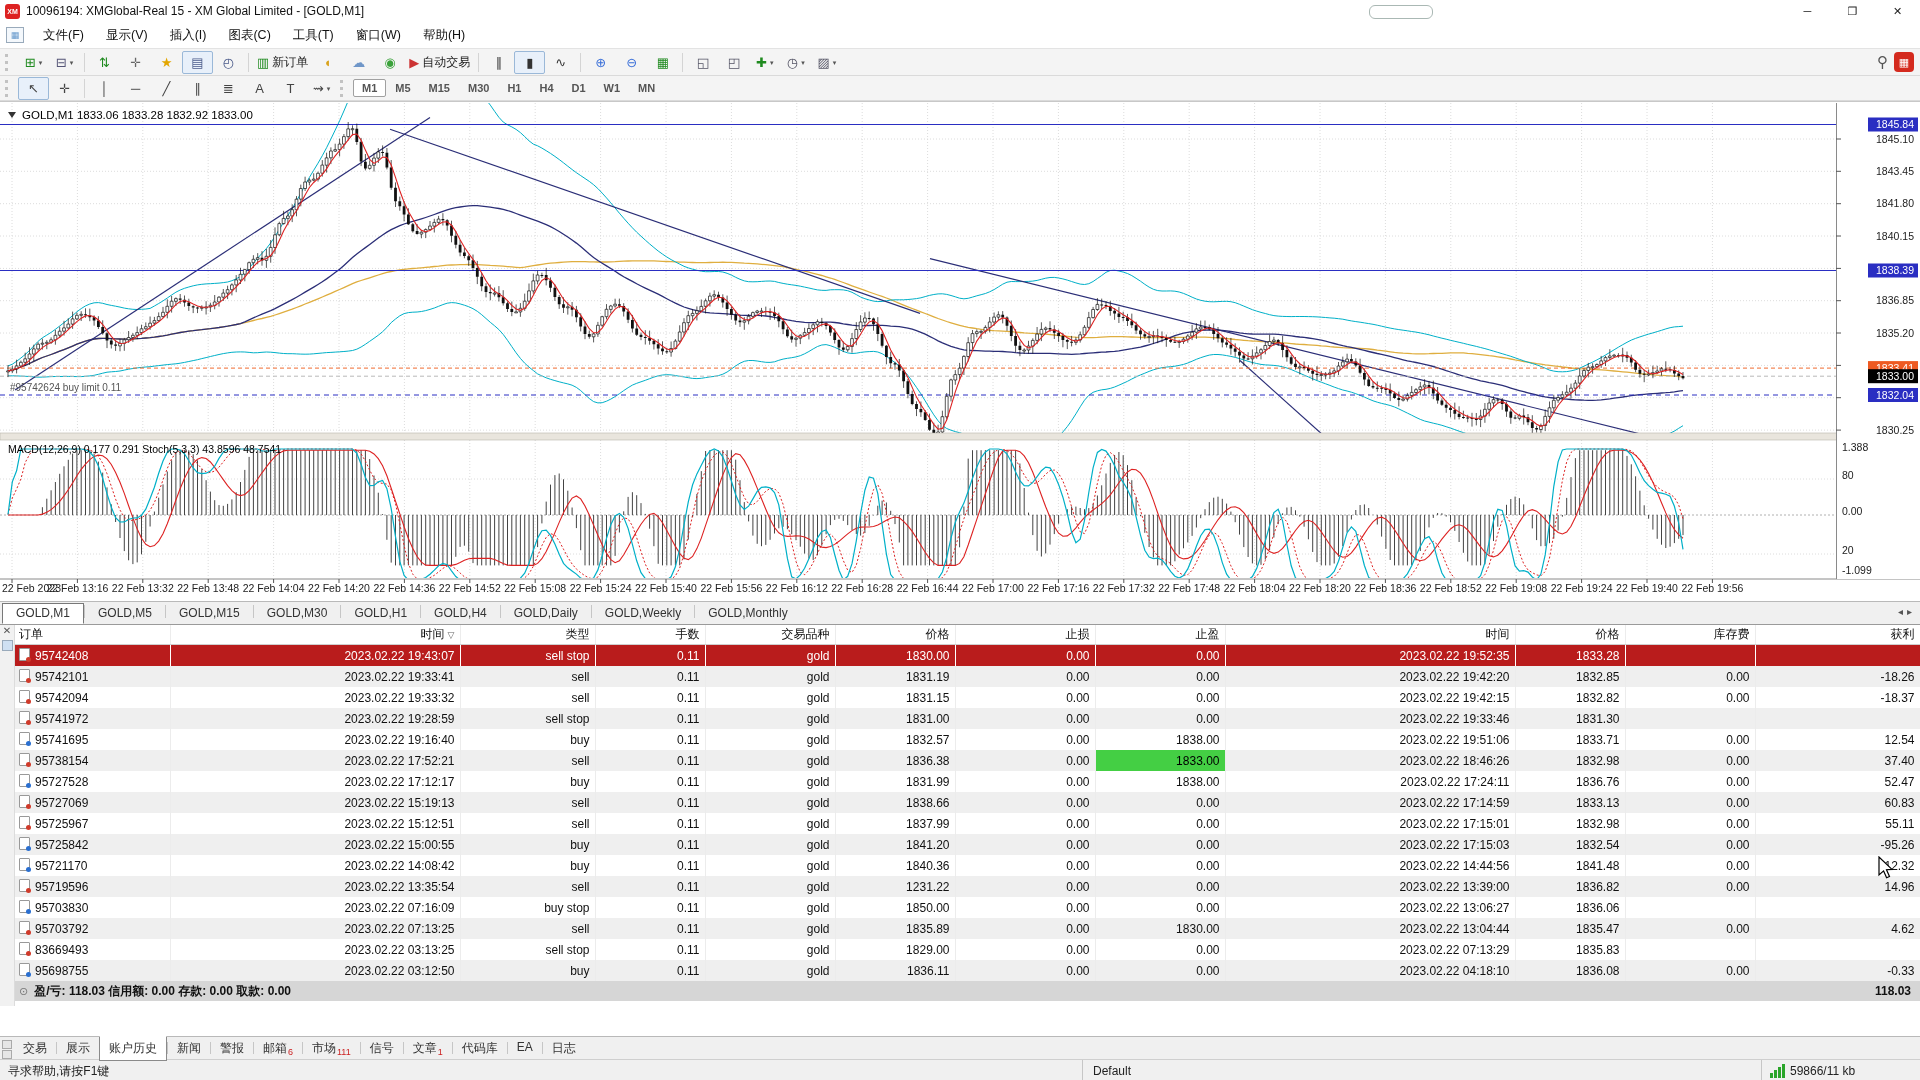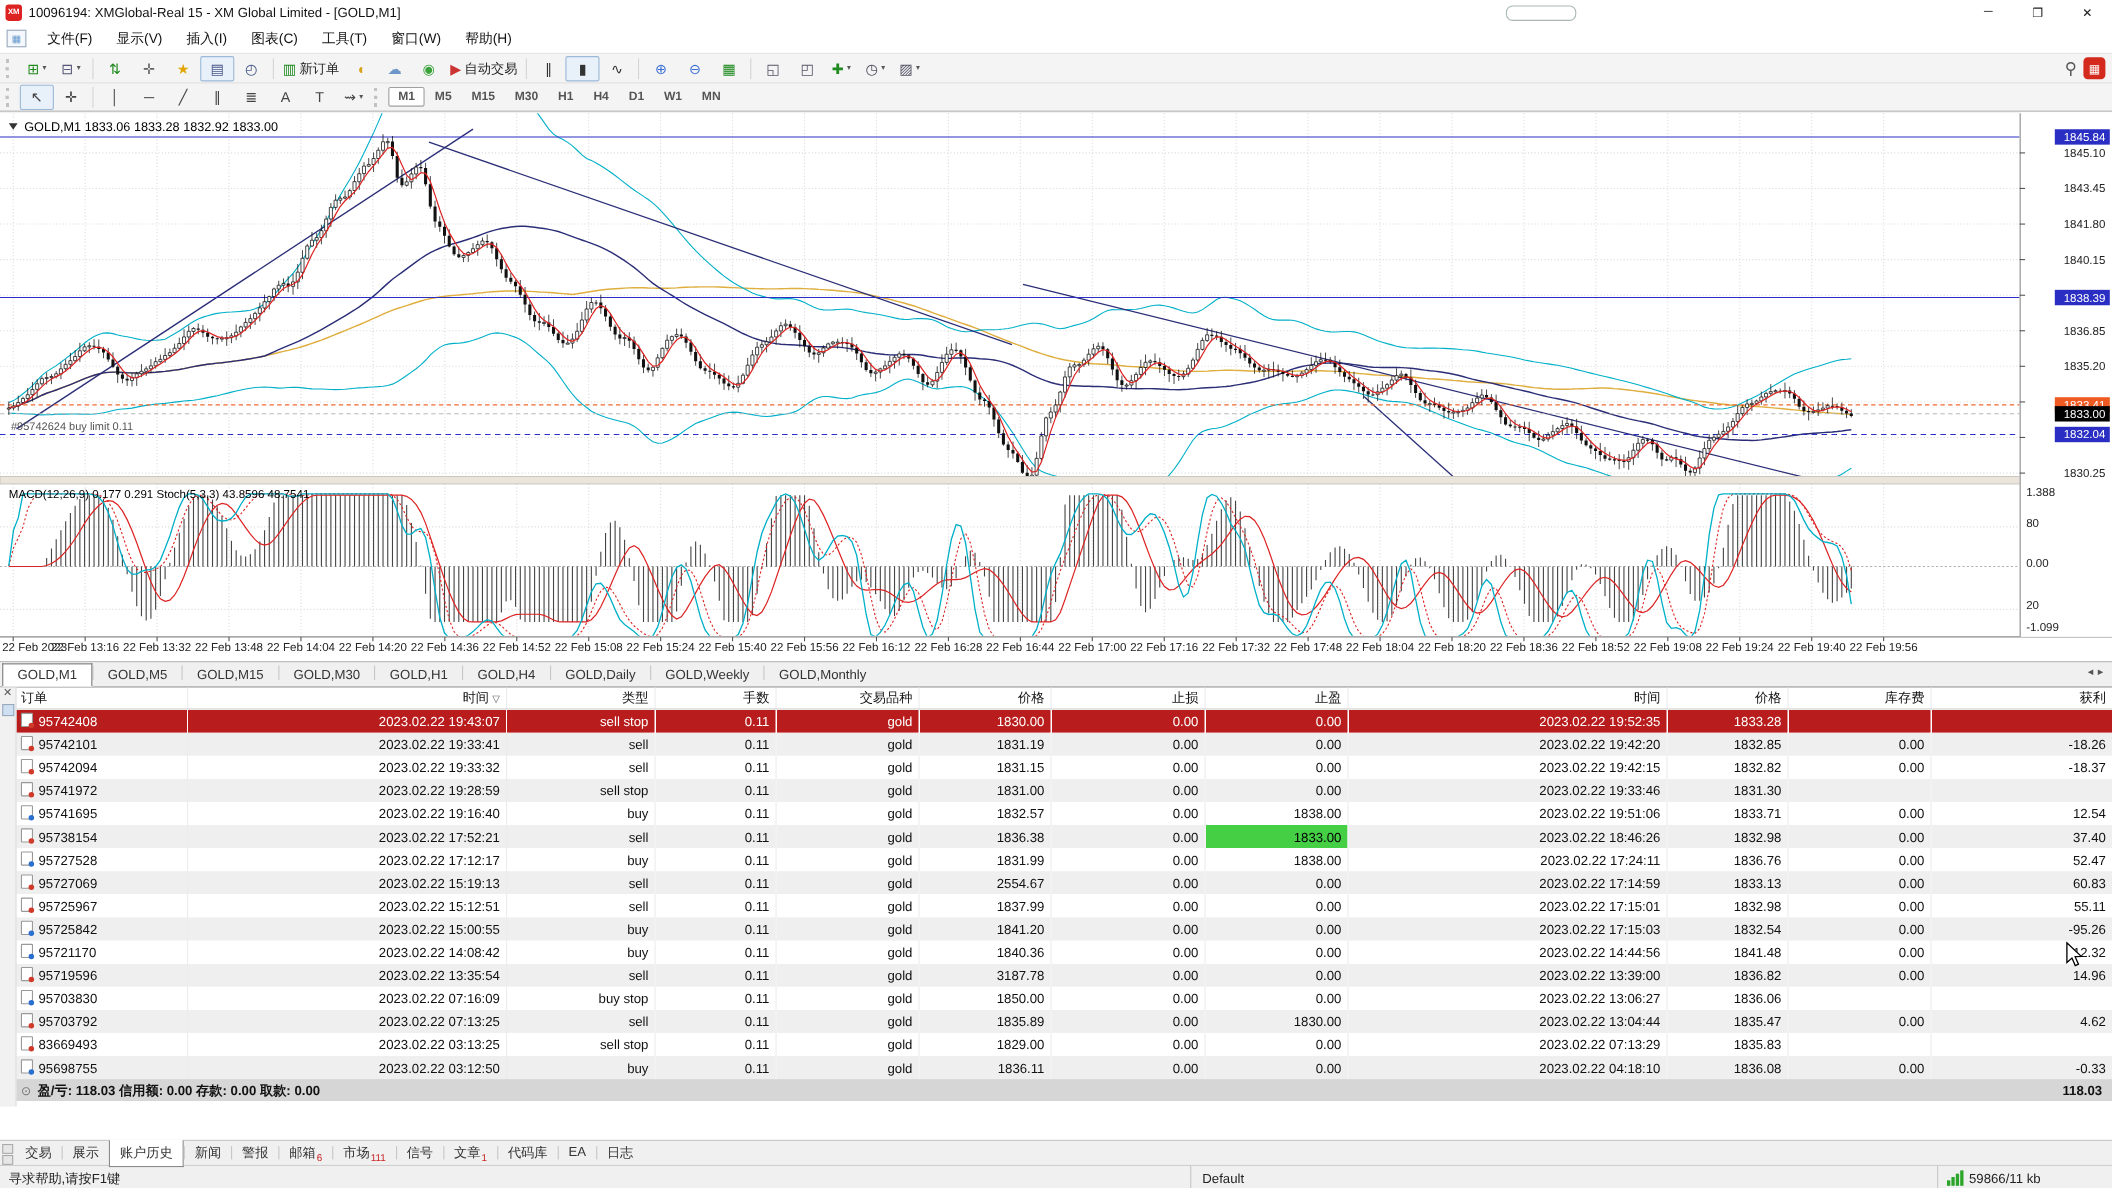--- a/index.html
+++ b/index.html
@@ -987,21 +987,21 @@
           <td>1836.76</td>
           <td>0.00</td>
           <td>52.47</td>
         </tr>
         <tr class="odd">
           <td class="l"><span class="doc sell"></span><span>95727069</span></td>
           <td>2023.02.22 15:19:13</td>
           <td>sell</td>
           <td>0.11</td>
           <td>gold</td>
-          <td>2554.67</td>
+          <td>1838.66</td>
           <td>0.00</td>
           <td>0.00</td>
           <td>2023.02.22 17:14:59</td>
           <td>1833.13</td>
           <td>0.00</td>
           <td>60.83</td>
         </tr>
         <tr class="even">
           <td class="l"><span class="doc sell"></span><span>95725967</span></td>
           <td>2023.02.22 15:12:51</td>
@@ -1043,21 +1043,21 @@
           <td>1841.48</td>
           <td>0.00</td>
           <td>12.32</td>
         </tr>
         <tr class="odd">
           <td class="l"><span class="doc sell"></span><span>95719596</span></td>
           <td>2023.02.22 13:35:54</td>
           <td>sell</td>
           <td>0.11</td>
           <td>gold</td>
-          <td>3187.78</td>
+          <td>1231.22</td>
           <td>0.00</td>
           <td>0.00</td>
           <td>2023.02.22 13:39:00</td>
           <td>1836.82</td>
           <td>0.00</td>
           <td>14.96</td>
         </tr>
         <tr class="even">
           <td class="l"><span class="doc buy"></span><span>95703830</span></td>
           <td>2023.02.22 07:16:09</td>

